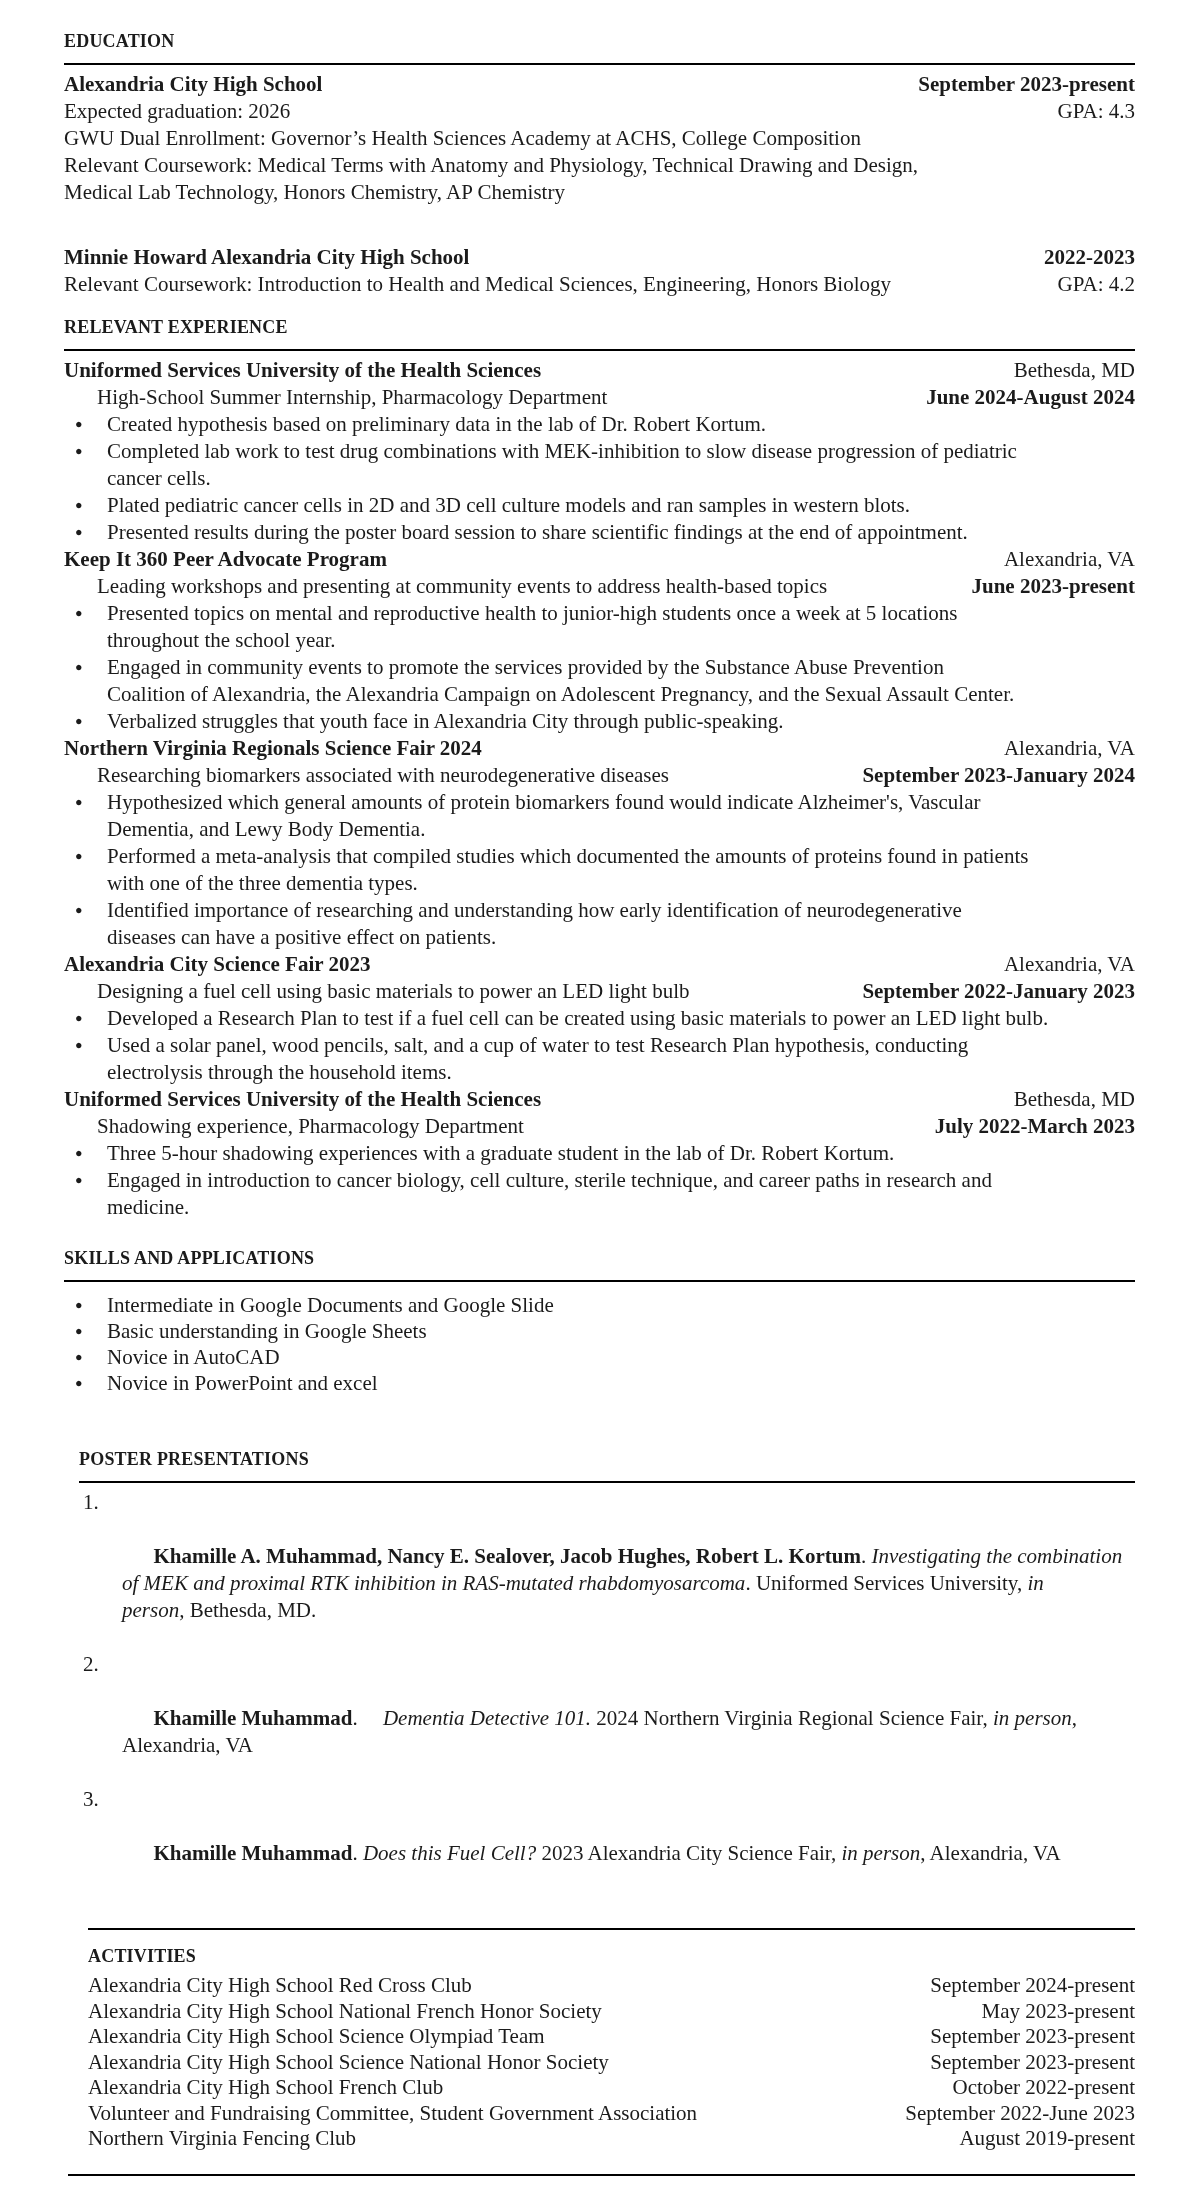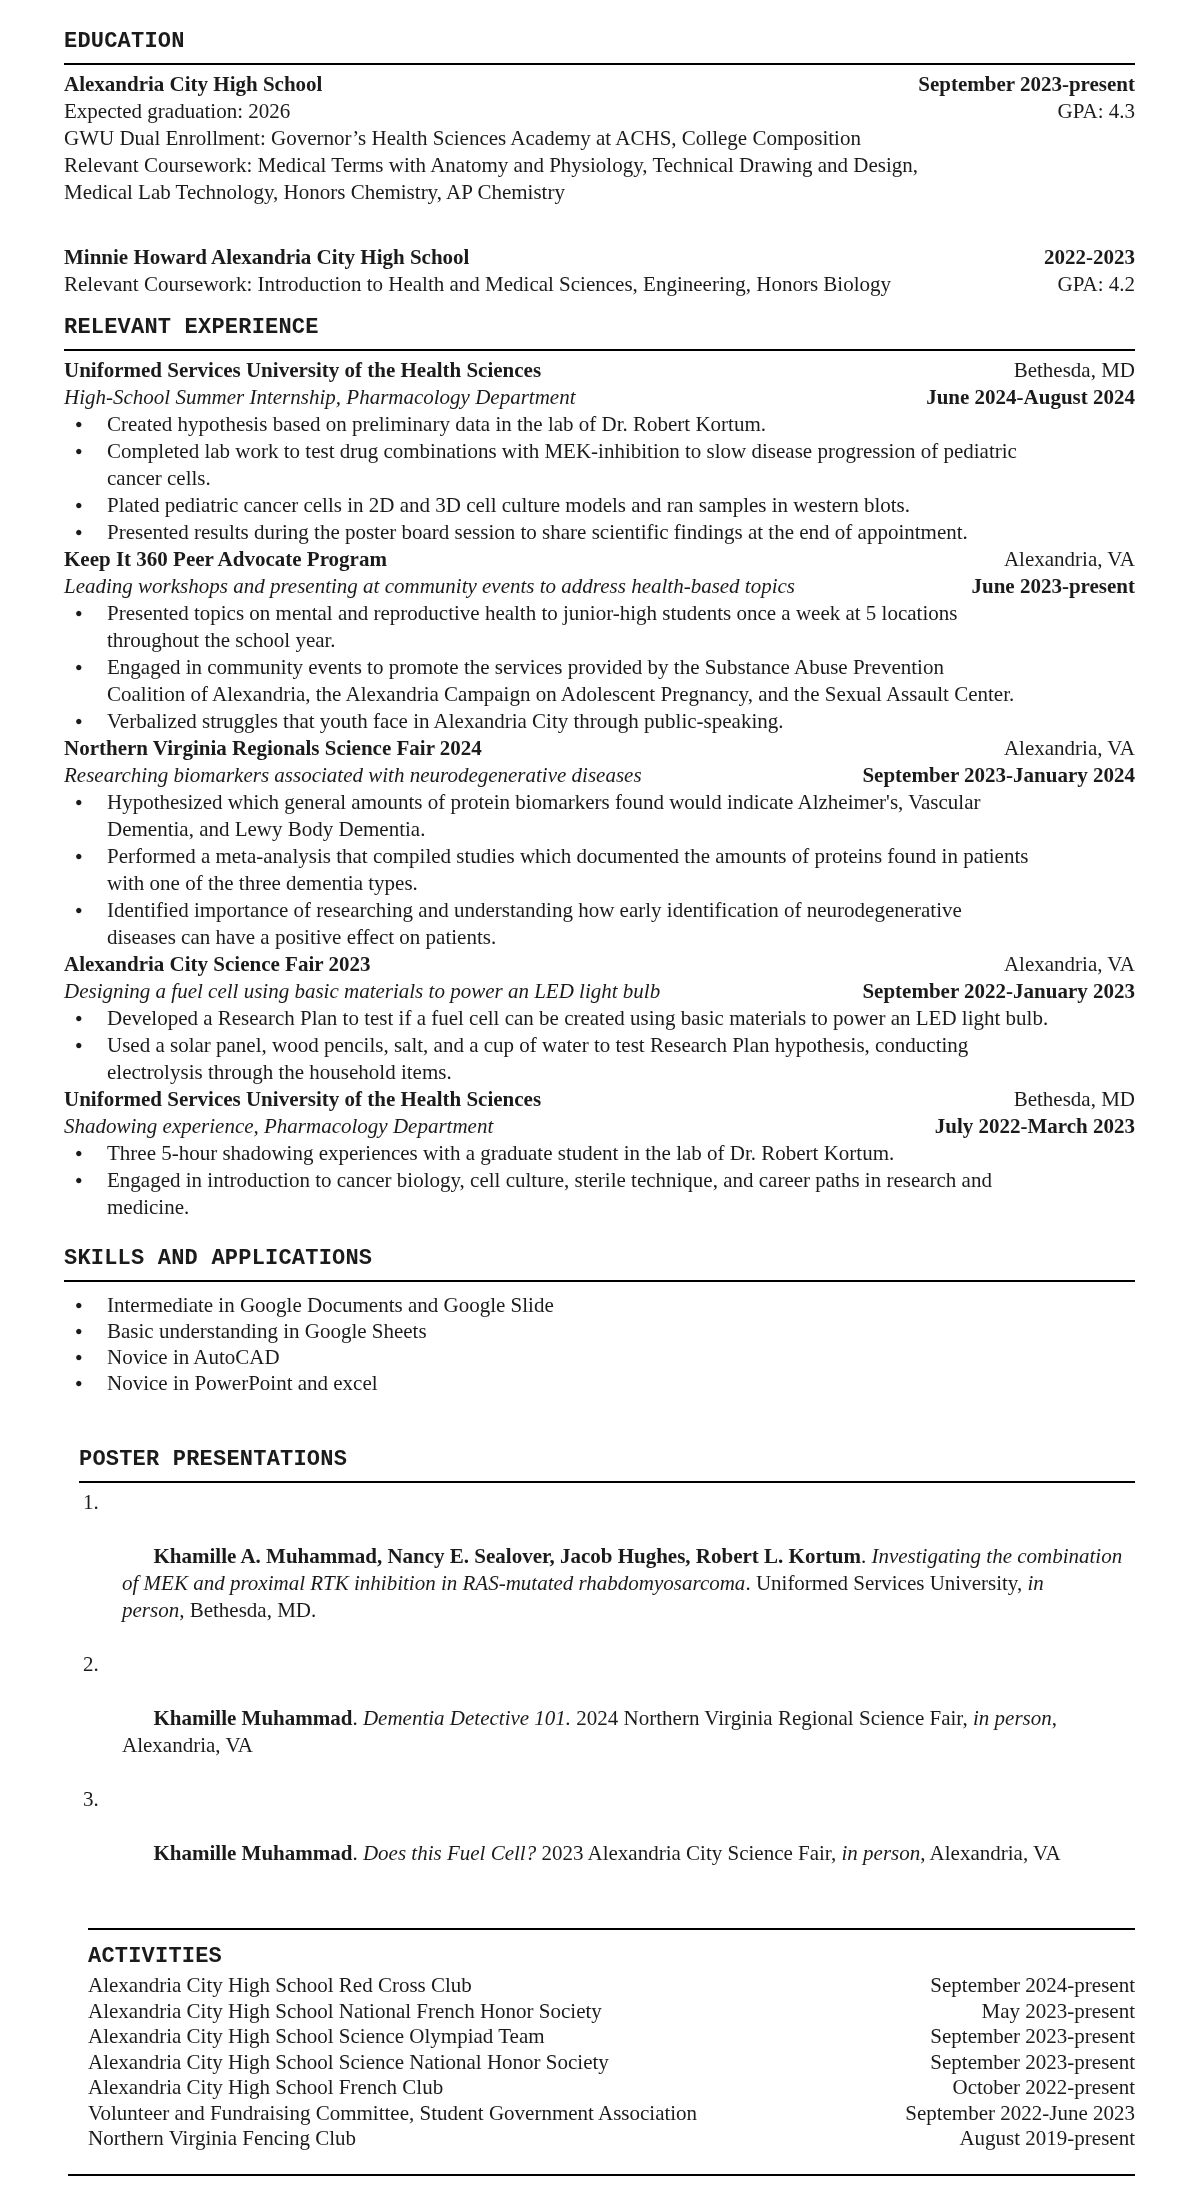--- a/index.html
+++ b/index.html
@@ -5,29 +5,29 @@
 <style>
   html,body{margin:0;padding:0;background:#fff;}
   .page{
     width:1200px;min-height:2196px;box-sizing:border-box;
     background:#ffffff;color:#1b1b1b;
     font-family:"Liberation Serif","DejaVu Serif",serif;
     font-size:21px;line-height:27px;
     padding:26px 65px 40px 64px;
     position:relative;overflow:hidden;
   }
-  .sec-h{font-weight:bold;font-size:22px;letter-spacing:.2px;font-family:Liberation Mono, monospace;}
+  .sec-h{font-weight:bold;font-size:18px;letter-spacing:.2px;}
   .rule{border-top:2px solid #000;height:0;}
   .rule-below{margin:8px 0 6px 0;}
   .rule-above{margin:0 0 12px 0;}
   .row{display:flex;justify-content:space-between;align-items:baseline;gap:32px;}
   .row .left{white-space:pre-wrap;}
   .row .right{text-align:right;white-space:nowrap;padding-left:14px;}
   .b{font-weight:bold;}
-  .i{font-style:italic;}
+  .i{margin-left:33px;}
   .bullets{list-style:none;margin:0;padding:0;}
   .bullets li{position:relative;padding-left:43px;white-space:pre-wrap;}
   .bullets li::before{content:"\25CF";position:absolute;left:11px;top:0;font-size:12.5px;}
   .skills-li{line-height:26px;}
   .pp-item{position:relative;padding-left:43px;white-space:pre-wrap;}
   .pp-num{position:absolute;left:4px;top:0;}
   .act-row{display:flex;justify-content:space-between;line-height:25.5px;align-items:flex-end;}
   .sec-edu{margin-top:2px;}
   .edu-entry-2{margin-top:38px;}
   .sec-exp{margin-top:16px;}
@@ -186,21 +186,21 @@
     <div class="sec-h">POSTER PRESENTATIONS</div>
     <div class="rule rule-below"></div>
     <div class="pp-item">
       <span class="pp-num">1.</span>
       <span class="pp-text"><span style="font-weight: bold;">Khamille A. Muhammad, Nancy E. Sealover, Jacob Hughes, Robert L. Kortum</span><span>. </span><span style="font-style: italic;">Investigating the combination
 of MEK and proximal RTK inhibition in RAS-mutated rhabdomyosarcoma</span><span>. Uniformed Services University, </span><span style="font-style: italic;">in
 person,</span><span> Bethesda, MD.</span></span>
     </div>
     <div class="pp-item">
       <span class="pp-num">2.</span>
-      <span class="pp-text"><span style="font-weight: bold;">Khamille Muhammad</span><span>. </span><span style="font-style: italic;">Dementia Detective 101.</span><span> 2024 Northern Virginia Regional Science Fair, </span><span style="font-style: italic;">in person</span><span>,
+      <span class="pp-text"><span style="font-weight: bold;">Khamille Muhammad</span><span>. </span><span style="font-style: italic; margin-left: 20px;">Dementia Detective 101.</span><span> 2024 Northern Virginia Regional Science Fair, </span><span style="font-style: italic;">in person</span><span>,
 Alexandria, VA</span></span>
     </div>
     <div class="pp-item">
       <span class="pp-num">3.</span>
       <span class="pp-text"><span style="font-weight: bold;">Khamille Muhammad</span><span>. </span><span style="font-style: italic;">Does this Fuel Cell?</span><span> 2023 Alexandria City Science Fair, </span><span style="font-style: italic;">in person</span><span>, Alexandria, VA</span></span>
     </div>
   </section>
 
   <section class="sec-activities">
     <div class="rule rule-above" style="margin-bottom:13px;"></div>

